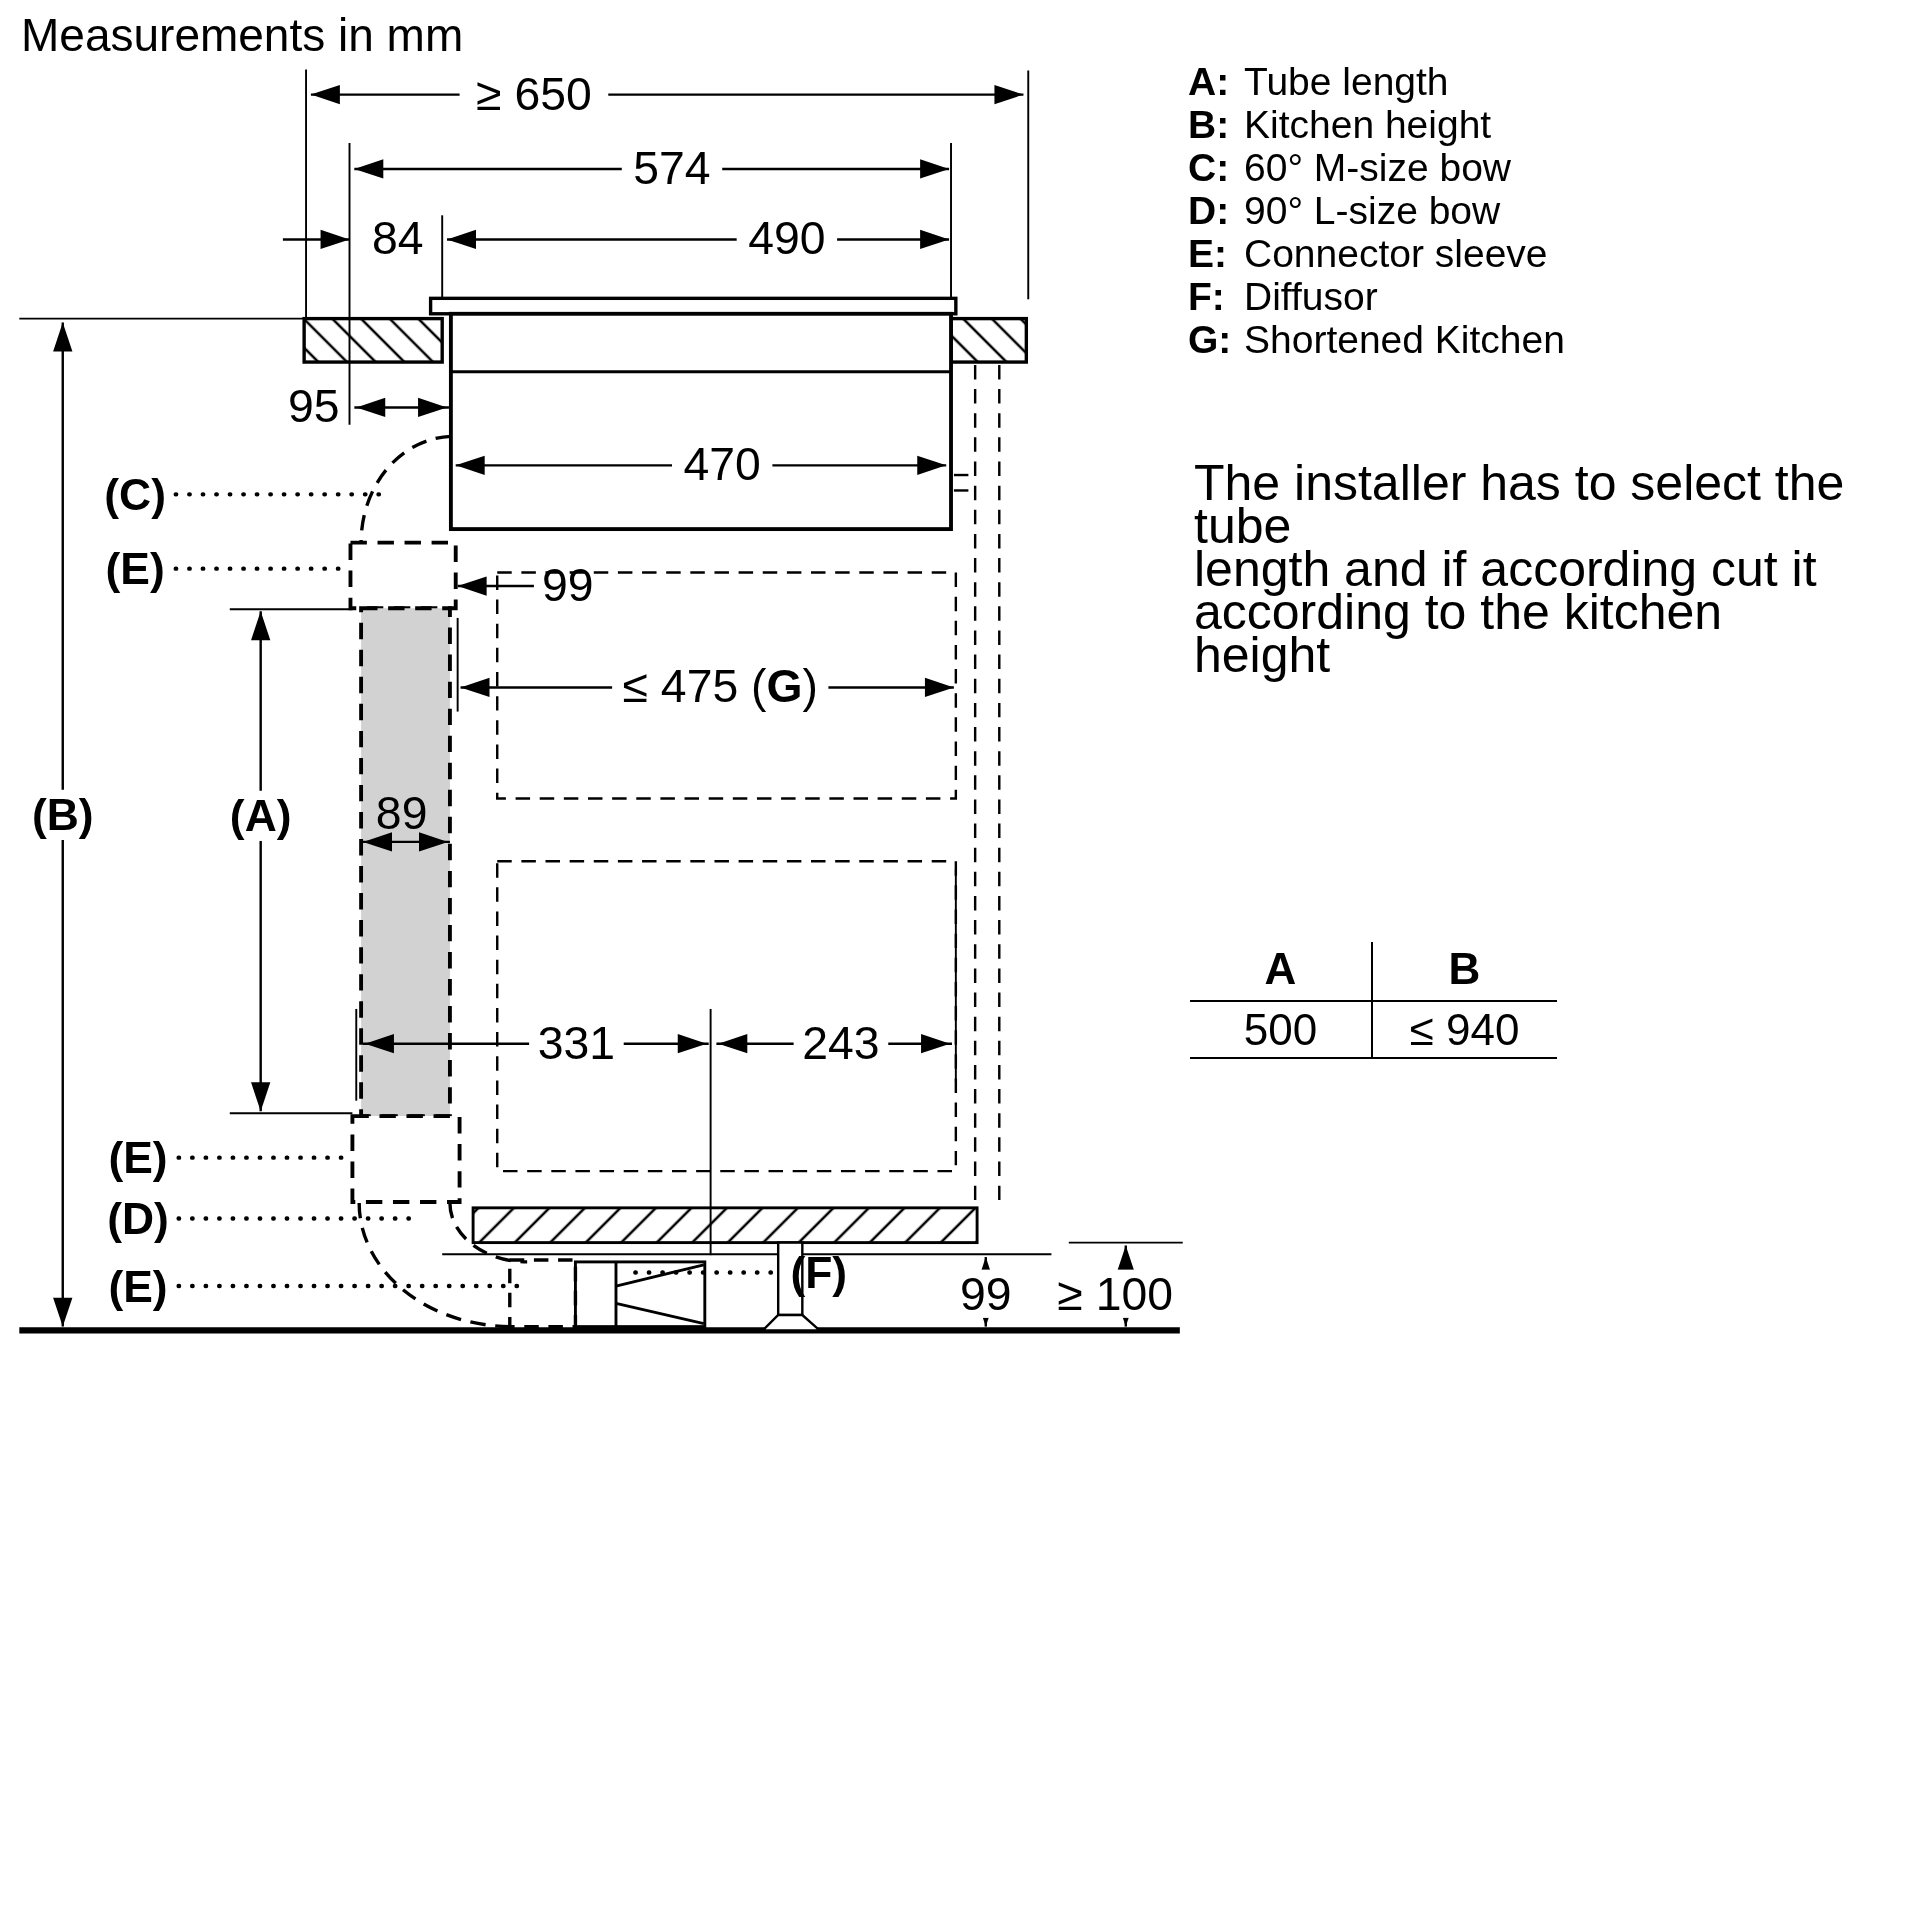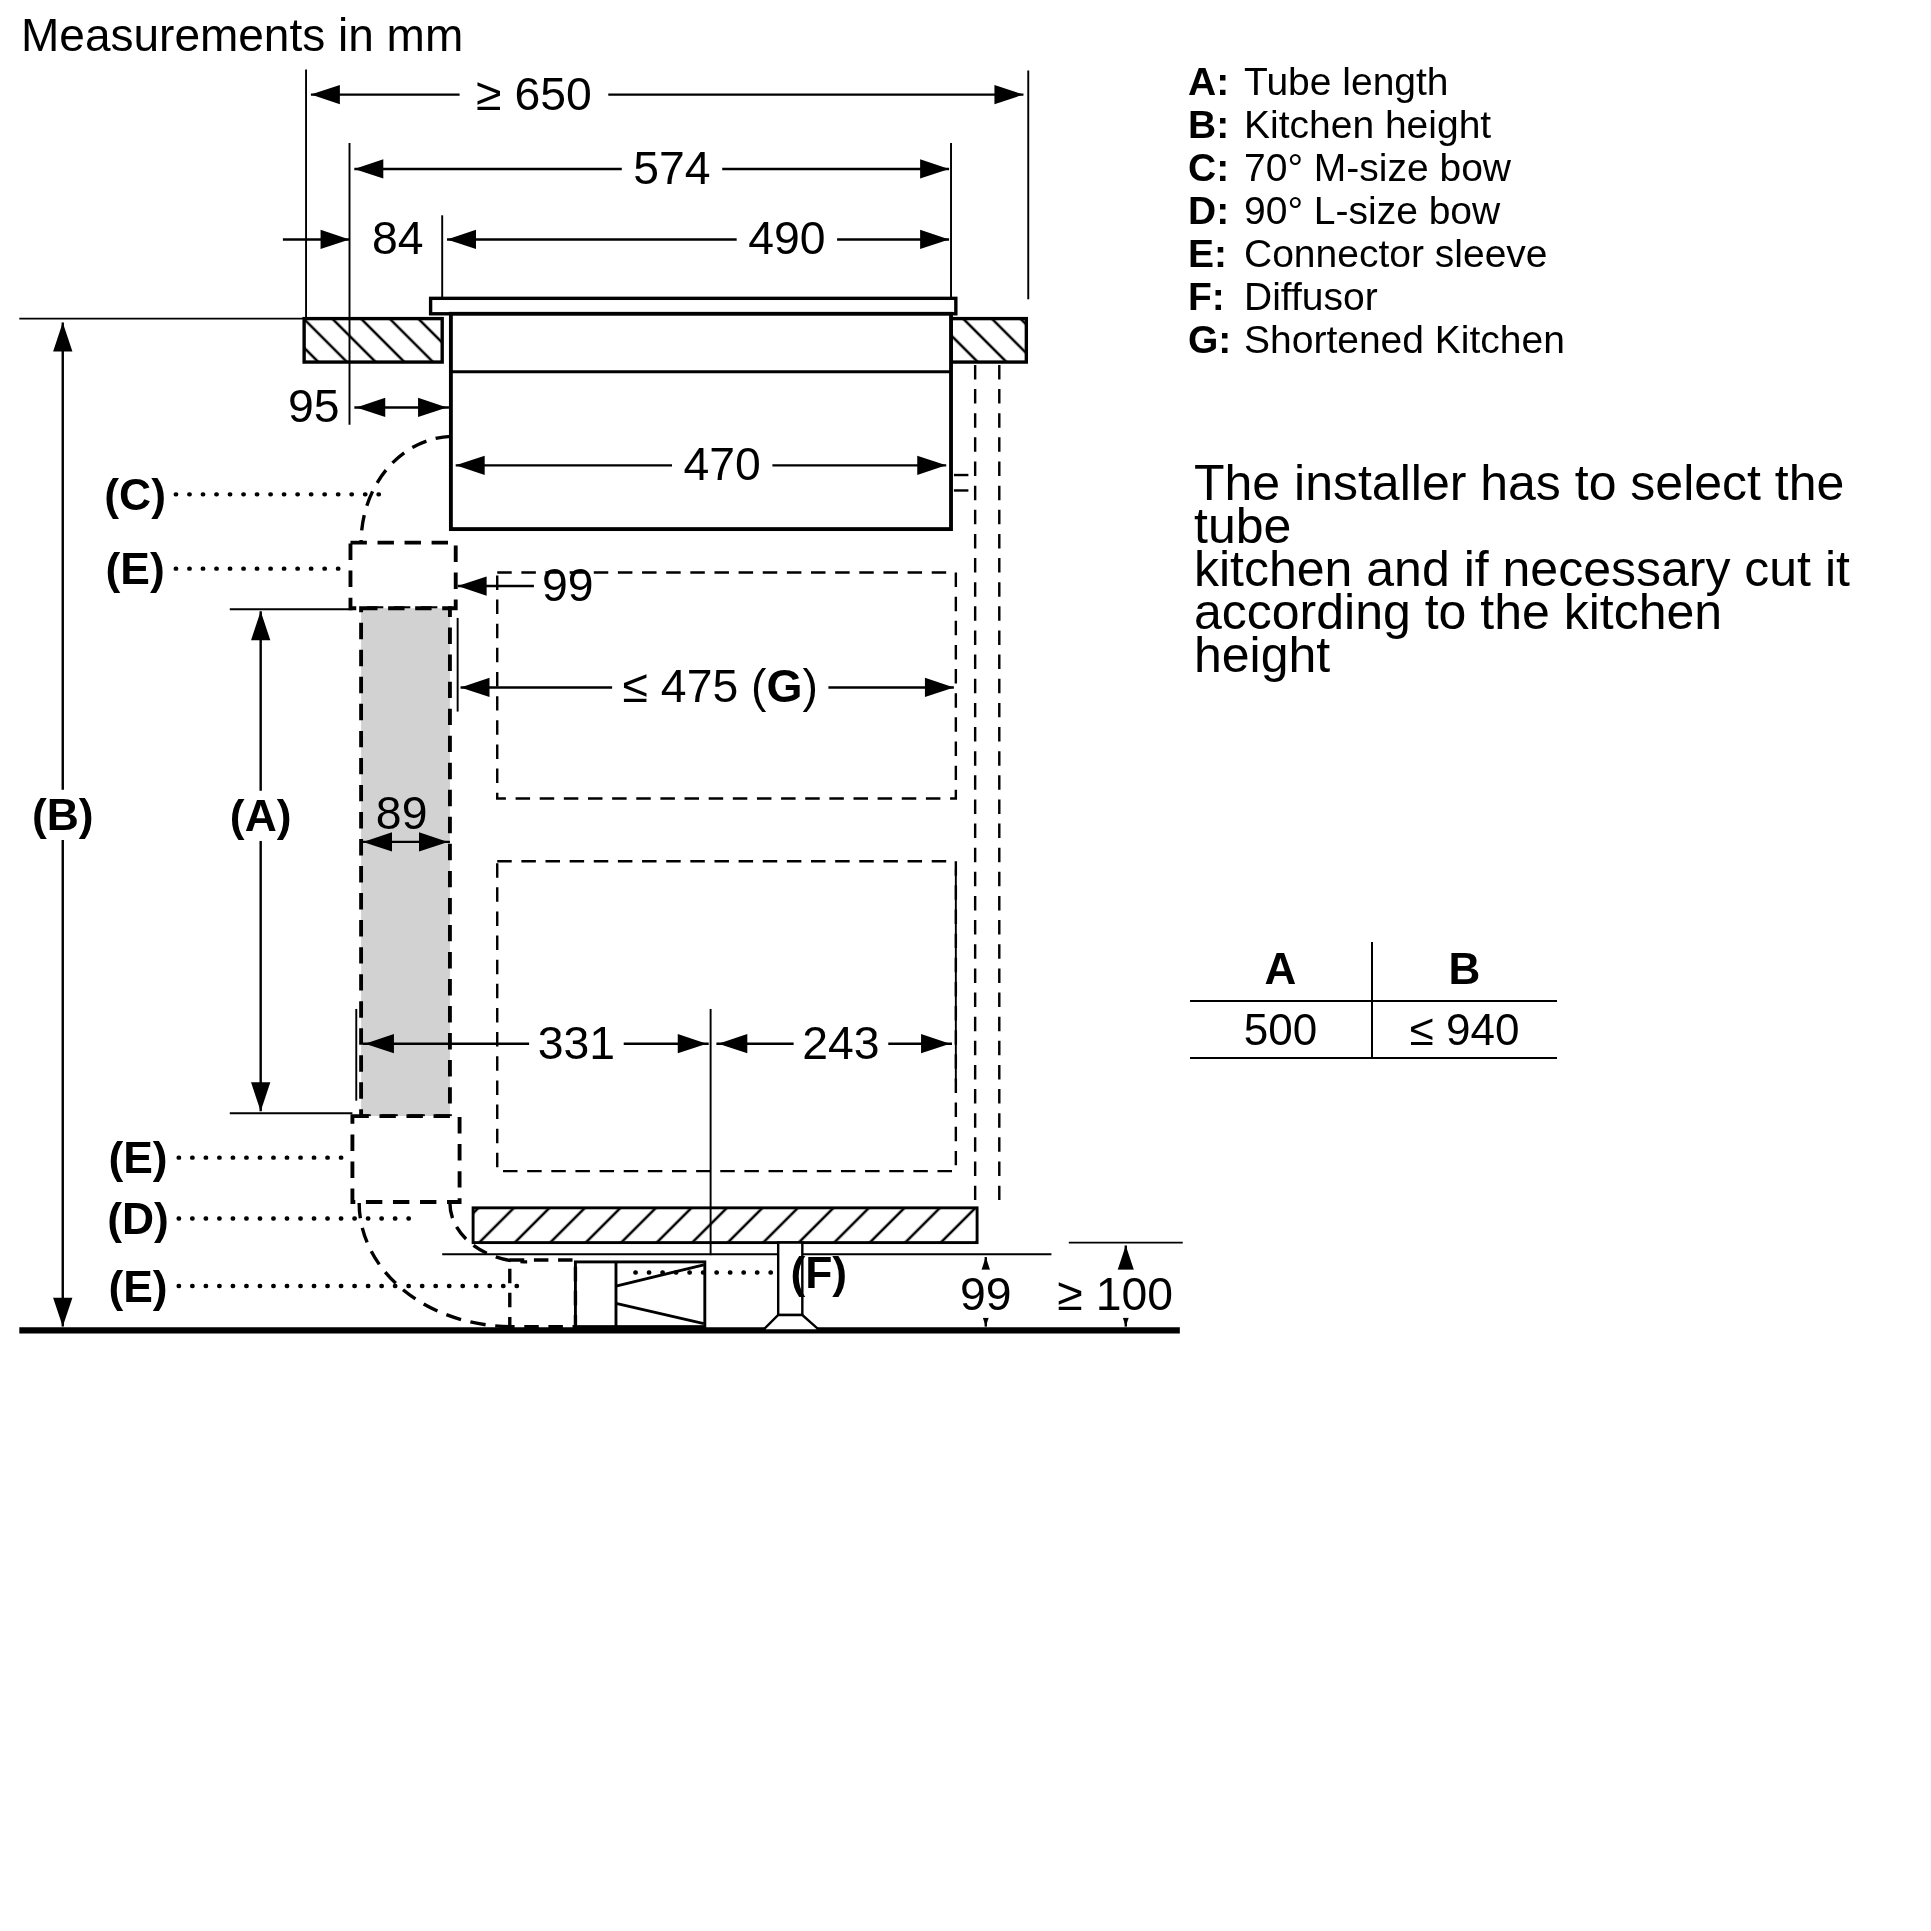--- a/index.html
+++ b/index.html
@@ -246,21 +246,21 @@
     <div class="legend-row">
         <span class="legend-key">A:</span>
         <span>Tube length</span>
       </div>
     <div class="legend-row">
         <span class="legend-key">B:</span>
         <span>Kitchen height</span>
       </div>
     <div class="legend-row">
         <span class="legend-key">C:</span>
-        <span>70° M-size bow</span>
+        <span>60° M-size bow</span>
       </div>
     <div class="legend-row">
         <span class="legend-key">D:</span>
         <span>90° L-size bow</span>
       </div>
     <div class="legend-row">
         <span class="legend-key">E:</span>
         <span>Connector sleeve</span>
       </div>
     <div class="legend-row">
@@ -268,21 +268,21 @@
         <span>Diffusor</span>
       </div>
     <div class="legend-row">
         <span class="legend-key">G:</span>
         <span>Shortened Kitchen</span>
       </div>
   </div>
 
   <div class="note">
     <div>The installer has to select the tube</div>
-    <div>kitchen and if necessary cut it</div>
+    <div>length and if according cut it</div>
     <div>according to the kitchen height</div>
   </div>
 
   <div class="spec-table">
     <div class="t-row t-head t-h60 t-rule">
       <div class="t-a">A</div>
       <div class="t-b">B</div>
     </div>
     <div class="t-row t-h57 t-rule">
       <div class="t-a">500</div>

